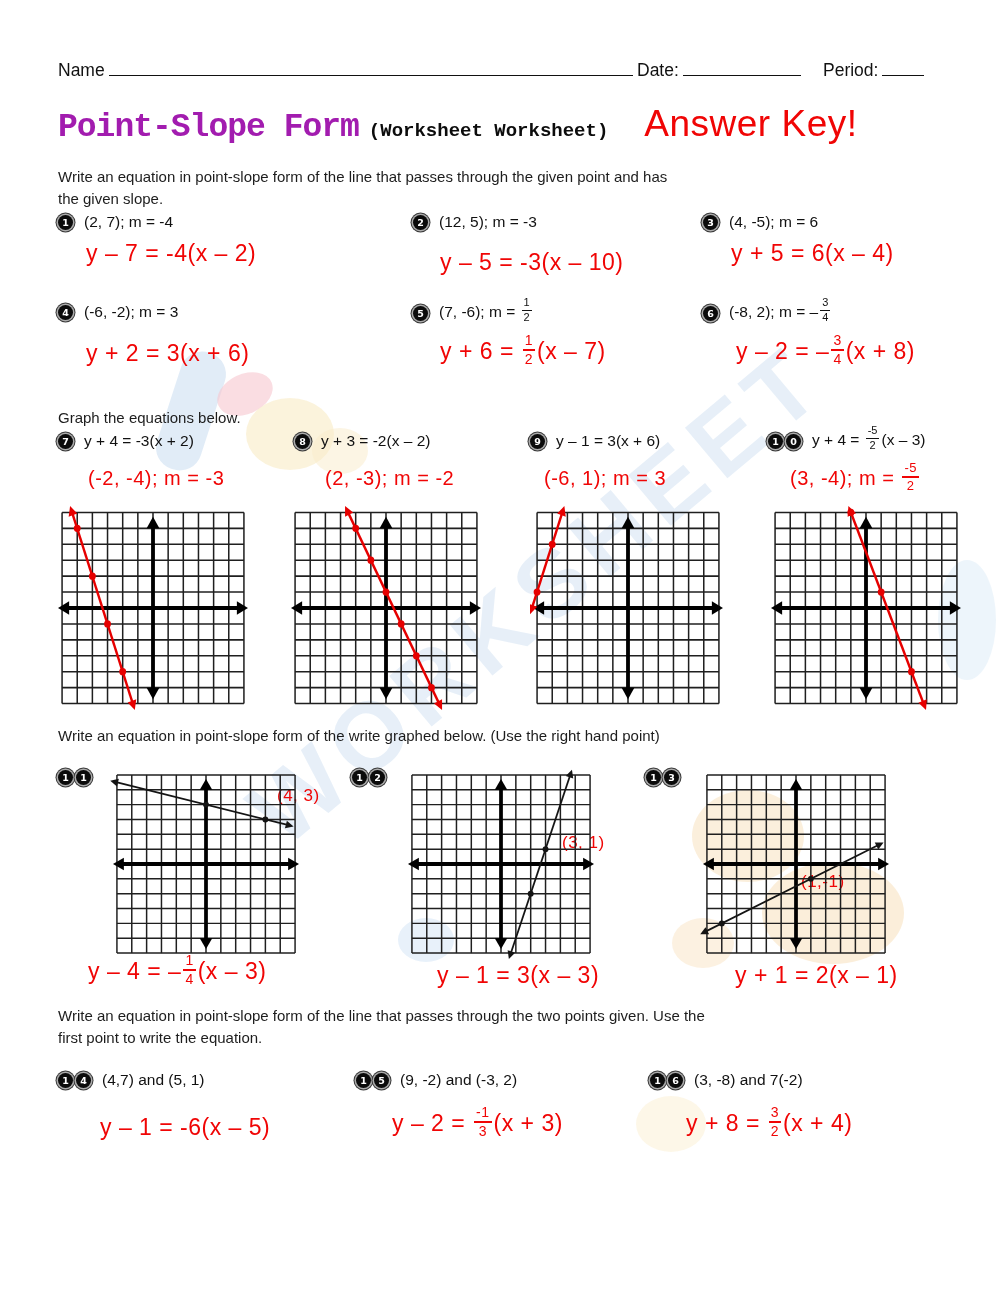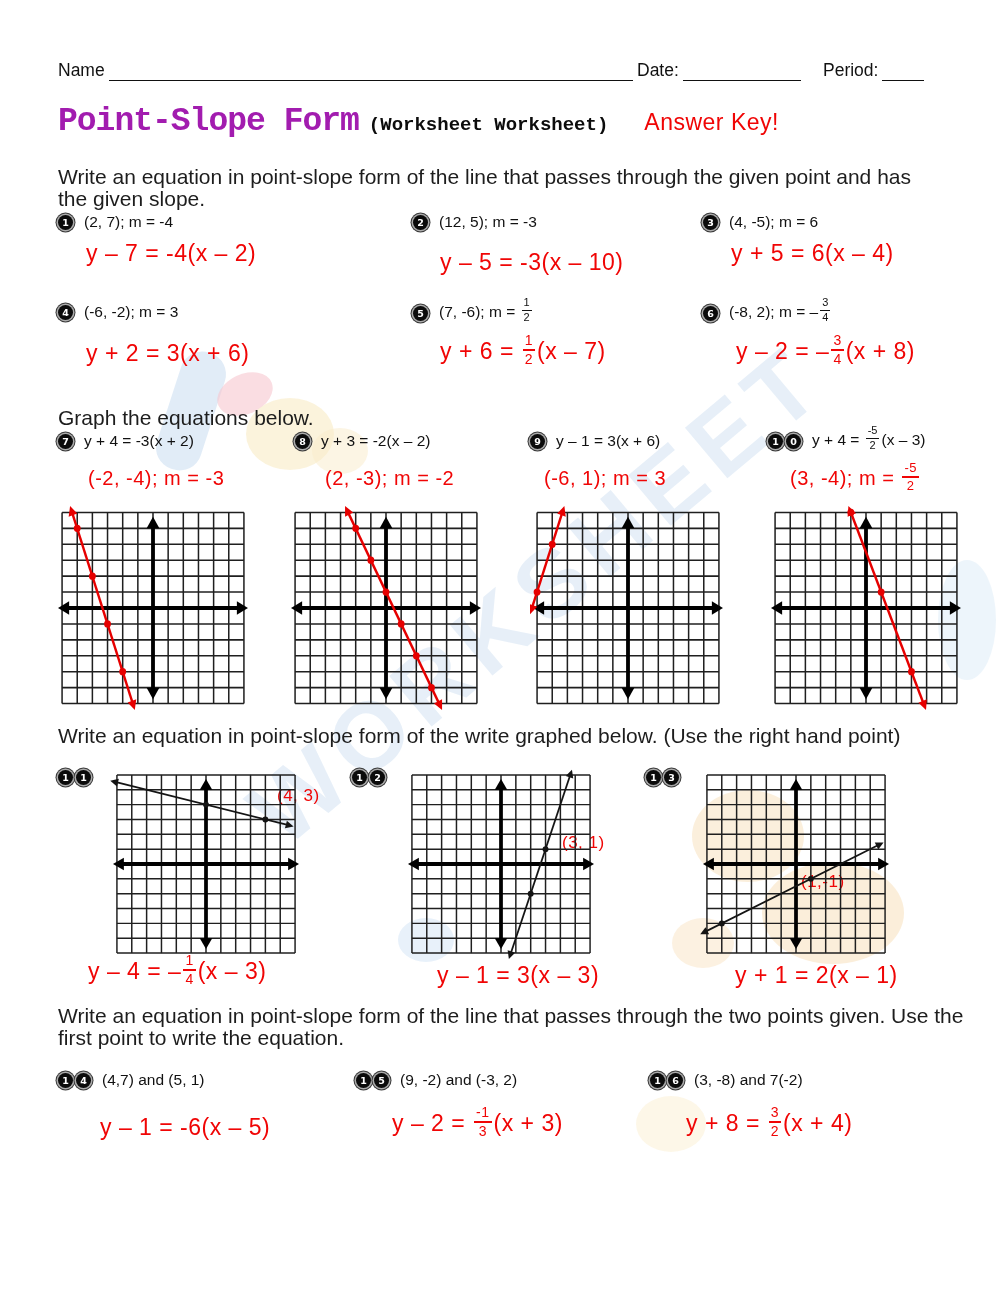--- a/index.html
+++ b/index.html
@@ -4,29 +4,29 @@
 <style>
   html,body{margin:0;padding:0;background:#ffffff;}
   .page{position:relative;width:1000px;height:1294px;background:#fff;overflow:hidden;
         font-family:"Liberation Sans",sans-serif;color:#161616;}
   
   .wm{position:absolute;pointer-events:none;}
   .wm-text{font:bold 96px "Liberation Sans",sans-serif;color:#b5cfea;opacity:.32;
            letter-spacing:10px;transform:rotate(-40deg);transform-origin:center;}
   .blob{border-radius:50%;}
   
-  .hgroup{position:absolute;top:60px;display:flex;align-items:flex-end;font-size:17.5px;color:#111;}
+  .hgroup{position:absolute;top:60px;display:flex;font-size:17.5px;color:#111;}
   .uline{display:inline-block;border-bottom:1.7px solid #111;height:15px;margin-left:4px;}
   
   .titlerow{position:absolute;left:58px;top:103px;display:flex;align-items:baseline;white-space:nowrap;}
   .title-main{font:bold 33px "Liberation Mono",monospace;letter-spacing:-1px;color:#a21caf;}
   .title-sub{font:bold 19px "Liberation Mono",monospace;margin-left:10px;color:#0c0c0c;}
-  .title-key{font-size:23px;color:var(--red);margin-left:36px;letter-spacing:.5px;}
+  .title-key{font-size:37px;color:var(--red);margin-left:36px;letter-spacing:.5px;}
   
-  .intro{position:absolute;font-size:21px;line-height:22px;color:#1d1d1d;white-space:pre-line;}
+  .intro{position:absolute;font-size:15px;line-height:22px;color:#1d1d1d;white-space:pre-line;}
   
   .prob{position:absolute;display:flex;align-items:center;gap:11px;font-size:15.5px;color:#111;white-space:nowrap;}
   .badge{display:inline-flex;gap:3px;flex:none;}
   .bdg{width:15px;height:15px;border-radius:50%;background:#0b0b0b;color:#fff;display:flex;
        align-items:center;justify-content:center;font:bold 9.5px "DejaVu Sans",sans-serif;
        box-shadow:0 0 0 1.5px #ababab,0 0 0 2.5px #3a3a3a;}
   .ans{position:absolute;color:var(--red);font-size:23px;letter-spacing:.5px;white-space:nowrap;}
   .ans-sm{font-size:20px;}
   .frac{display:inline-flex;flex-direction:column;align-items:center;vertical-align:middle;
         margin:0 2px;line-height:1.05;transform:translateY(-3px);}

